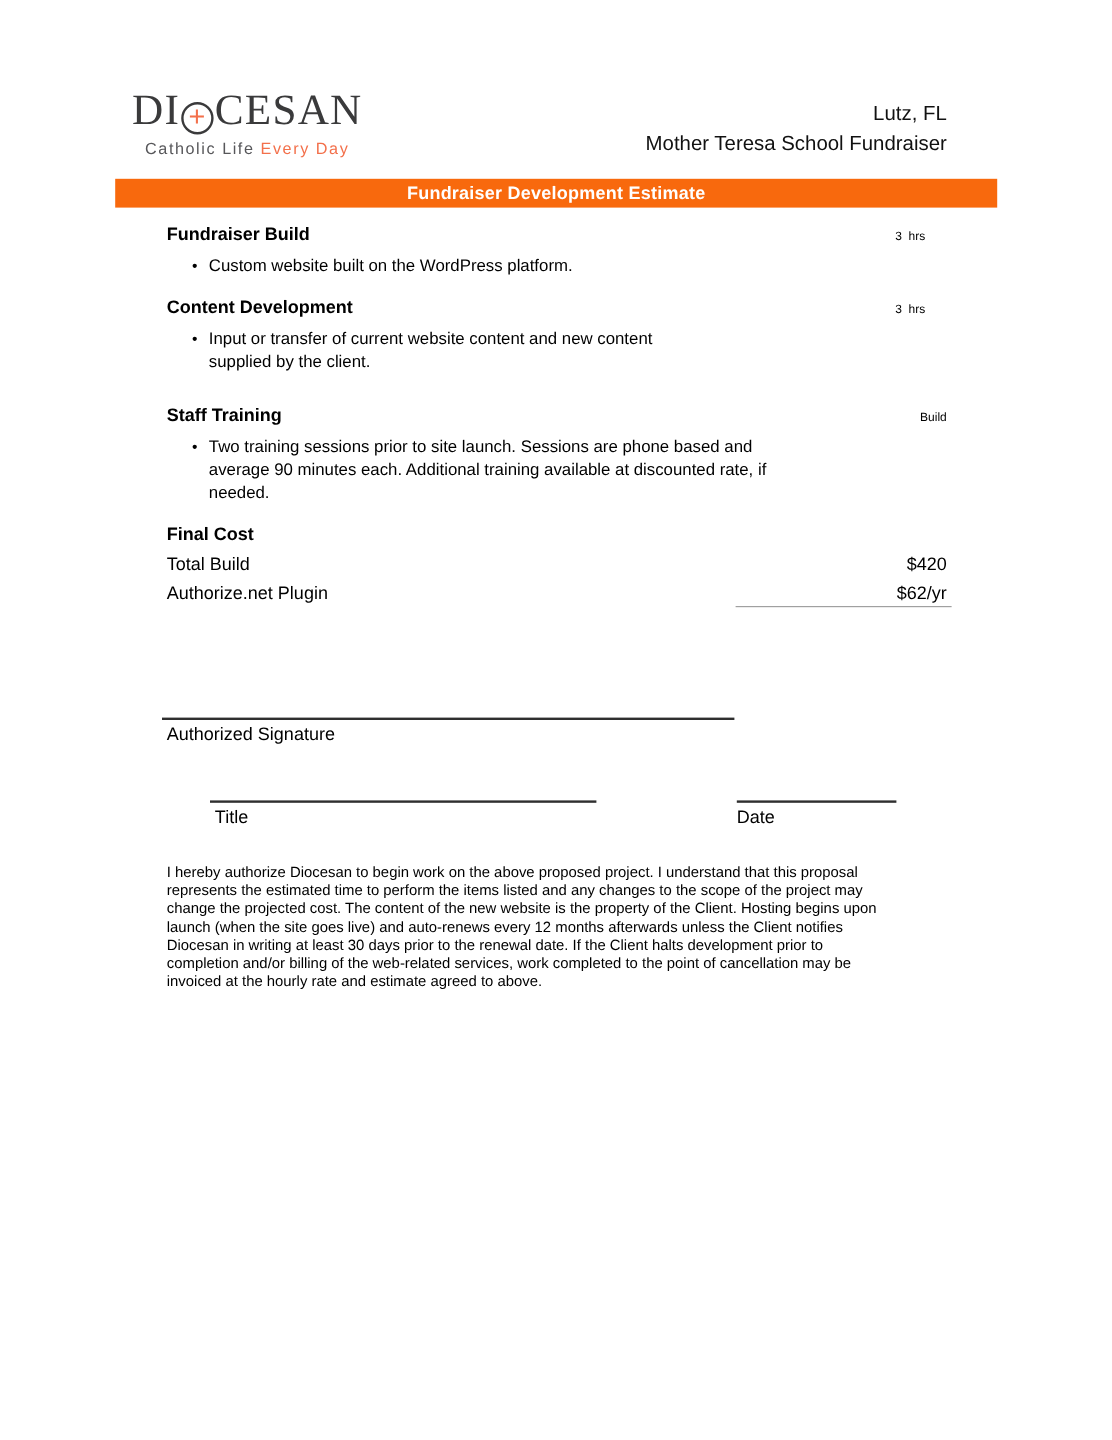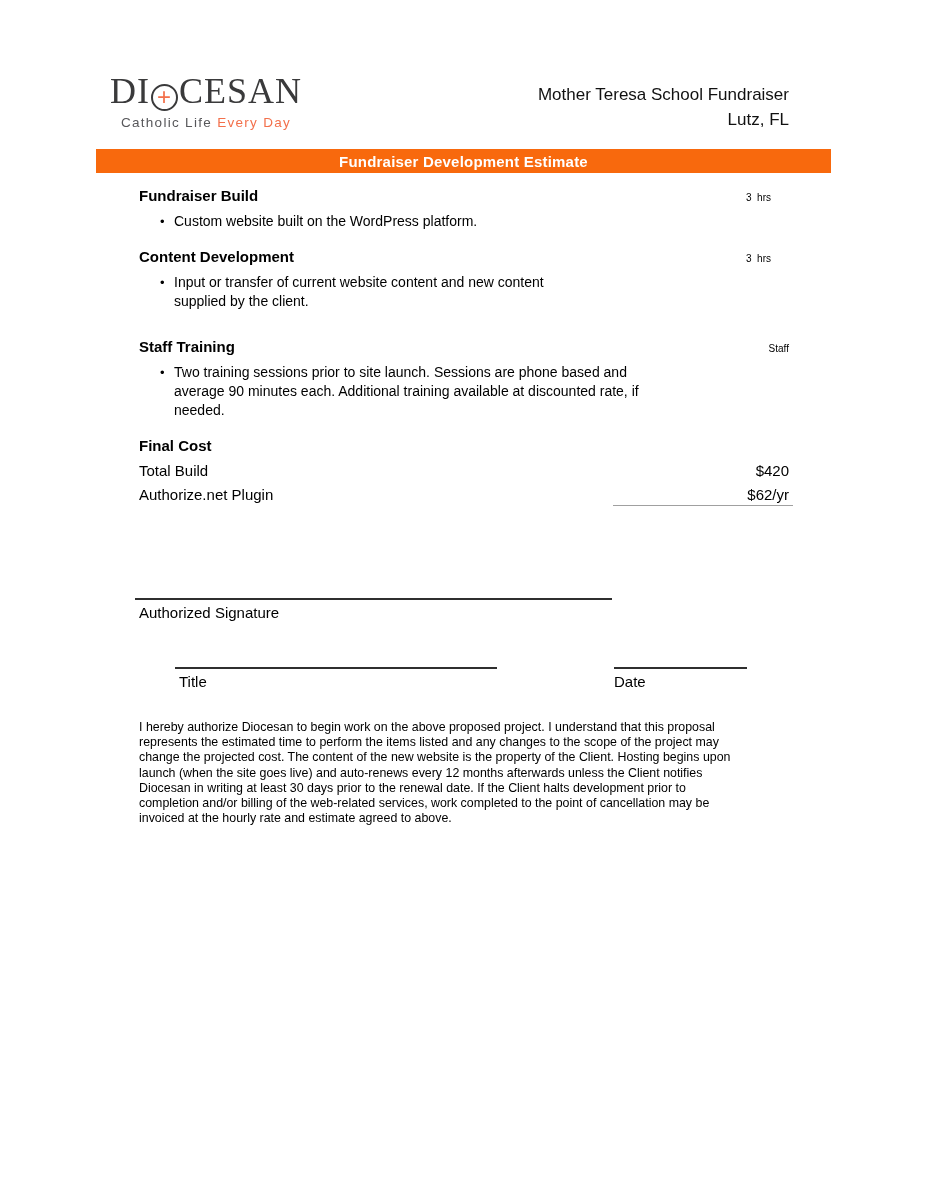--- a/index.html
+++ b/index.html
@@ -161,22 +161,22 @@
 <div class="page">
 
   <header class="doc-header">
     <div class="logo">
       <div class="logo-word"><span>DI</span><span class="logo-o">
             <span class="logo-plus">+</span>
           </span><span>CESAN</span></div>
       <div class="tagline"><span class="tag-gray">Catholic Life</span> <span class="tag-orange">Every Day</span></div>
     </div>
     <div class="header-right">
+      <div>Lutz, FL</div>
       <div>Mother Teresa School Fundraiser</div>
-      <div>Lutz, FL</div>
     </div>
   </header>
 
   <div class="banner">
     <span>Fundraiser Development Estimate</span>
   </div>
 
   <main class="content">
 
     <section class="sec-1">
@@ -202,21 +202,21 @@
           <span class="dot">•</span>
           <span class="btext">Input or transfer of current website content and new content
 supplied by the client.</span>
         </li>
       </ul>
     </section>
 
     <section class="sec-3">
       <div class="item-row">
         <span class="item-title">Staff Training</span>
-        <span class="item-value">Staff</span>
+        <span class="item-value">Build</span>
       </div>
       <ul class="bullets">
         <li>
           <span class="dot">•</span>
           <span class="btext">Two training sessions prior to site launch. Sessions are phone based and
 average 90 minutes each. Additional training available at discounted rate, if
 needed.</span>
         </li>
       </ul>
     </section>

